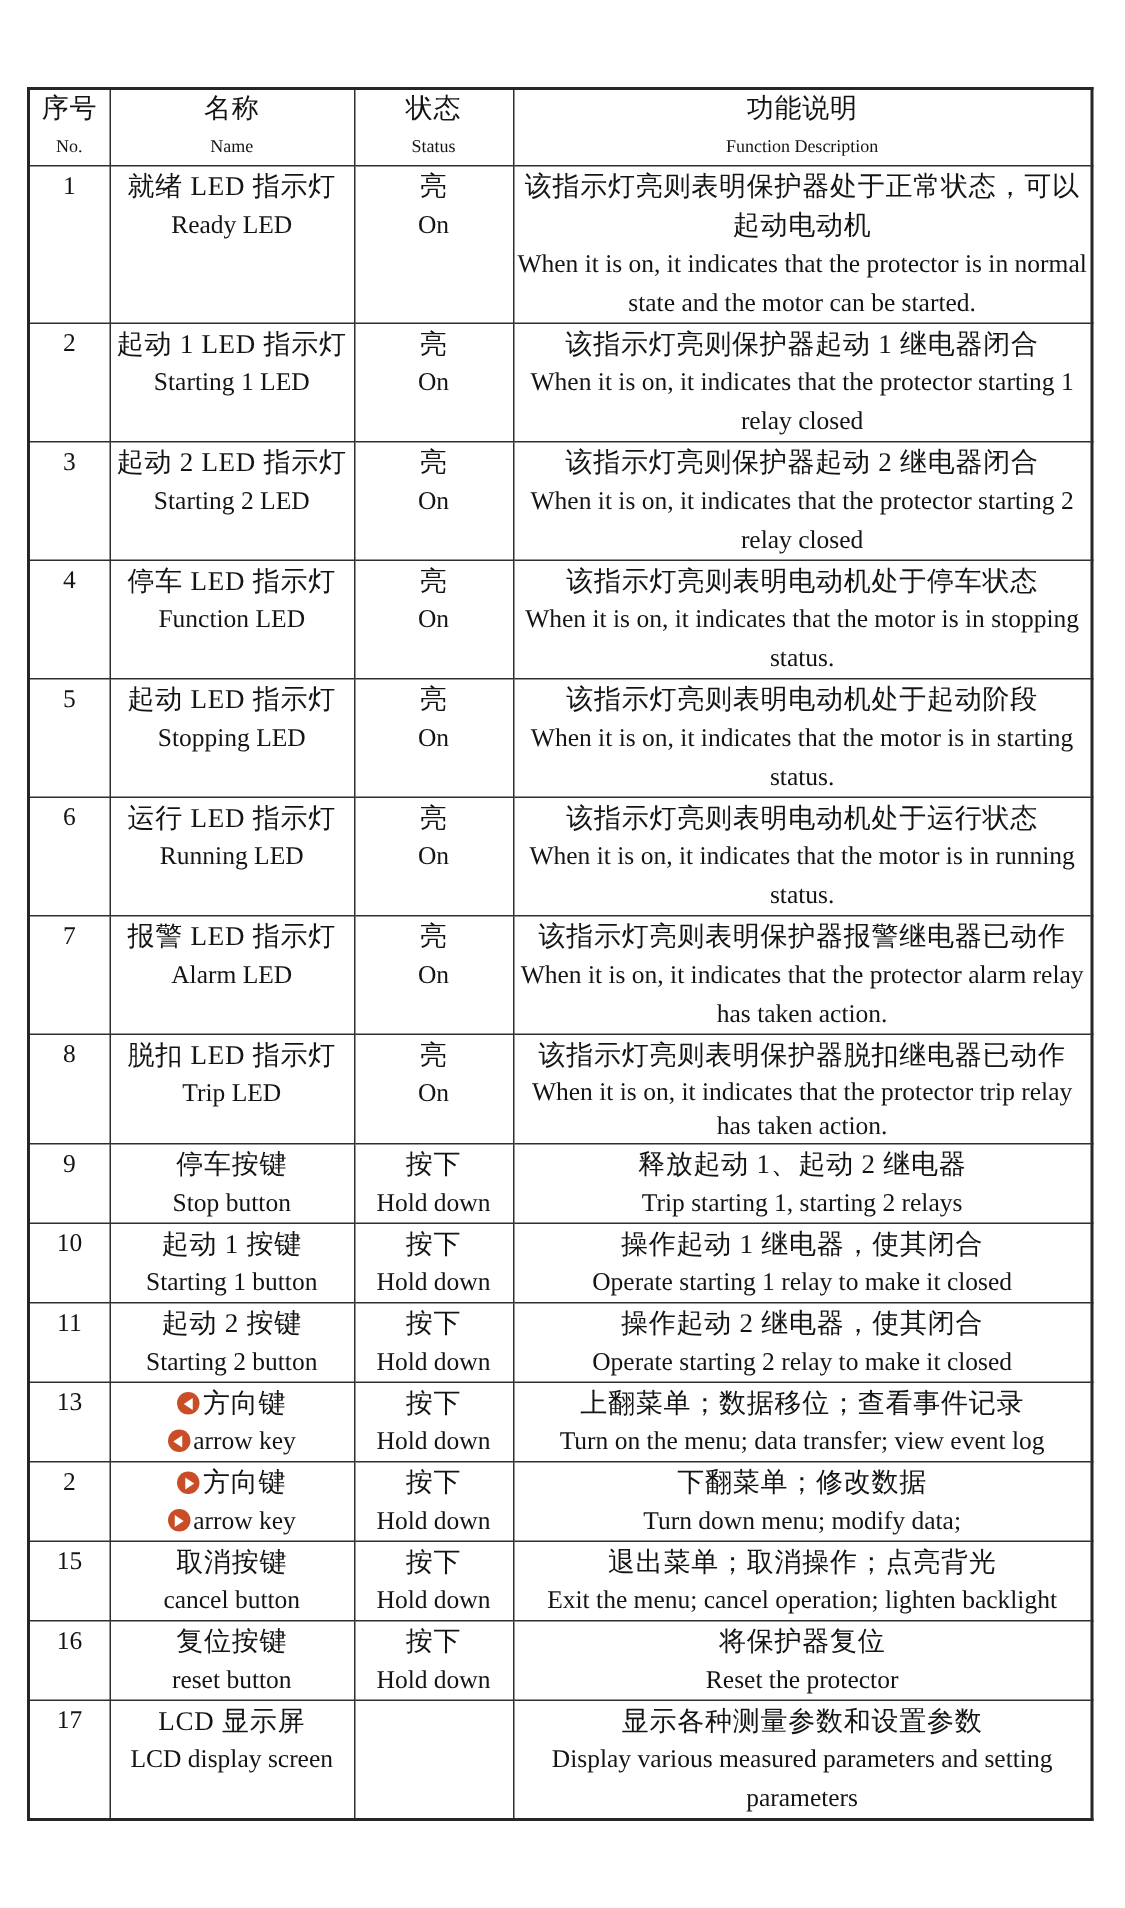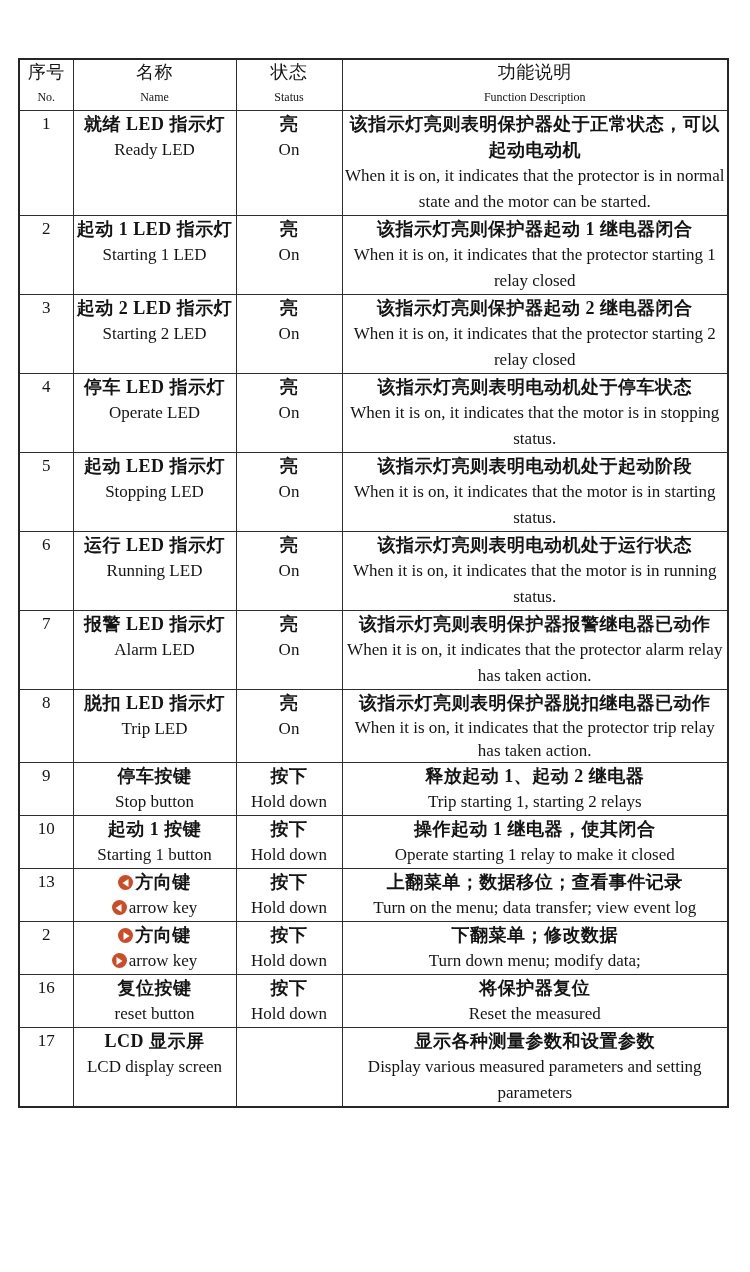--- a/index.html
+++ b/index.html
@@ -27,21 +27,21 @@
     text-align:center;
     padding:0 2px;
     font-weight:normal;
     overflow:hidden;
   }
   thead th{height:48px;}
   thead .zh{font-size:18px;line-height:25px;}
   thead .en{font-size:12px;line-height:25px;}
   .zh{font-size:18px;line-height:26px;letter-spacing:0.5px;}
   .en{font-size:17px;line-height:26px;letter-spacing:0;}
-  td .zh{white-space:normal;font-weight:bold;}
+  td .zh{white-space:normal;}
   tr.tight td.desc .en{line-height:23px;}
   .arrow-icon{
     display:inline-block;position:relative;
     width:15px;height:15px;border-radius:50%;
     background:var(--accent,#c94e27);
     vertical-align:-2px;margin-right:2px;
   }
   .arrow-icon .tri{
     position:absolute;top:50%;left:50%;
     width:0;height:0;
@@ -139,21 +139,21 @@
             <div class="zh">该指示灯亮则保护器起动 2 继电器闭合</div>
             <div class="en">When it is on, it indicates that the protector starting 2 relay closed</div>
           </td>
         </tr>
         <tr style="height: 78px;">
           <td>
             <div class="en">4</div>
           </td>
           <td>
             <div class="zh">停车 LED 指示灯</div>
-            <div class="en">Operate LED</div>
+            <div class="en">Function LED</div>
           </td>
           <td>
             <div class="zh">亮</div>
             <div class="en">On</div>
           </td>
           <td class="desc">
             <div class="zh">该指示灯亮则表明电动机处于停车状态</div>
             <div class="en">When it is on, it indicates that the motor is in stopping status.</div>
           </td>
         </tr>
@@ -254,20 +254,37 @@
             <div class="zh">按下</div>
             <div class="en">Hold down</div>
           </td>
           <td class="desc">
             <div class="zh">操作起动 1 继电器，使其闭合</div>
             <div class="en">Operate starting 1 relay to make it closed</div>
           </td>
         </tr>
         <tr style="height: 52px;">
           <td>
+            <div class="en">11</div>
+          </td>
+          <td>
+            <div class="zh">起动 2 按键</div>
+            <div class="en">Starting 2 button</div>
+          </td>
+          <td>
+            <div class="zh">按下</div>
+            <div class="en">Hold down</div>
+          </td>
+          <td class="desc">
+            <div class="zh">操作起动 2 继电器，使其闭合</div>
+            <div class="en">Operate starting 2 relay to make it closed</div>
+          </td>
+        </tr>
+        <tr style="height: 52px;">
+          <td>
             <div class="en">13</div>
           </td>
           <td>
             <div class="zh"><span class="arrow-icon left"><span class="tri"></span></span><span>方向键</span></div>
             <div class="en"><span class="arrow-icon left"><span class="tri"></span></span><span>arrow key</span></div>
           </td>
           <td>
             <div class="zh">按下</div>
             <div class="en">Hold down</div>
           </td>
@@ -288,33 +305,50 @@
             <div class="zh">按下</div>
             <div class="en">Hold down</div>
           </td>
           <td class="desc">
             <div class="zh">下翻菜单；修改数据</div>
             <div class="en">Turn down menu; modify data;</div>
           </td>
         </tr>
         <tr style="height: 52px;">
           <td>
+            <div class="en">15</div>
+          </td>
+          <td>
+            <div class="zh">取消按键</div>
+            <div class="en">cancel button</div>
+          </td>
+          <td>
+            <div class="zh">按下</div>
+            <div class="en">Hold down</div>
+          </td>
+          <td class="desc">
+            <div class="zh">退出菜单；取消操作；点亮背光</div>
+            <div class="en">Exit the menu; cancel operation; lighten backlight</div>
+          </td>
+        </tr>
+        <tr style="height: 52px;">
+          <td>
             <div class="en">16</div>
           </td>
           <td>
             <div class="zh">复位按键</div>
             <div class="en">reset button</div>
           </td>
           <td>
             <div class="zh">按下</div>
             <div class="en">Hold down</div>
           </td>
           <td class="desc">
             <div class="zh">将保护器复位</div>
-            <div class="en">Reset the measured</div>
+            <div class="en">Reset the protector</div>
           </td>
         </tr>
         <tr style="height: 76px;">
           <td>
             <div class="en">17</div>
           </td>
           <td>
             <div class="zh">LCD 显示屏</div>
             <div class="en">LCD display screen</div>
           </td>

